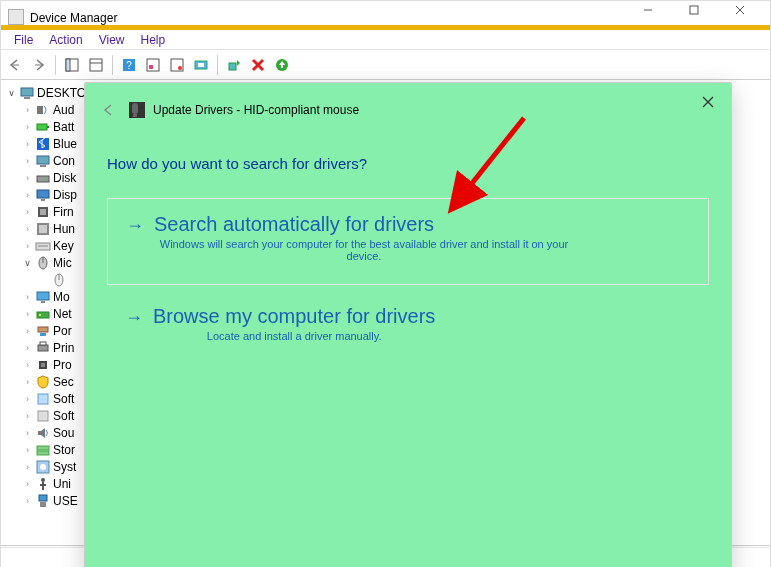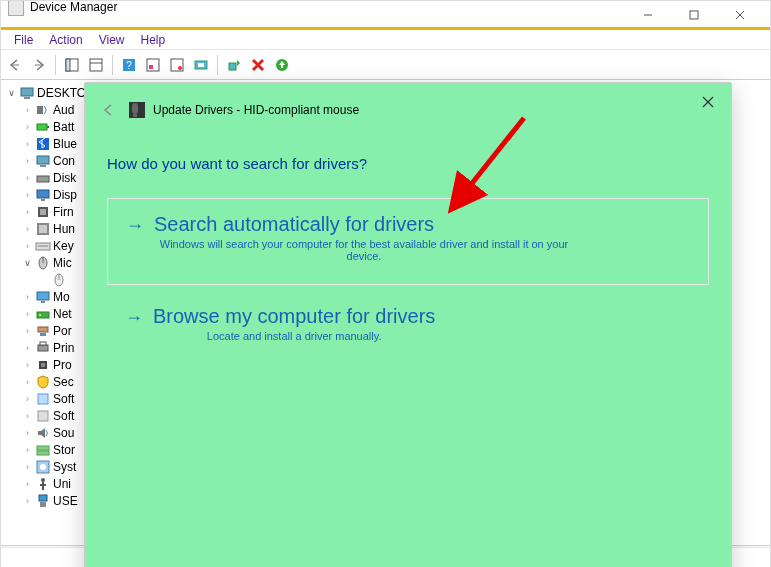--- a/index.html
+++ b/index.html
@@ -1,19 +1,19 @@
 <!DOCTYPE html>
 <html><head>
 <meta charset="utf-8">
 <style>
   * { box-sizing: border-box; font-family: "Segoe UI", Tahoma, sans-serif; }
   body { margin: 0; background: #fff; width: 771px; height: 567px; overflow: hidden; position: relative; }
 
   
-  .titlebar { height: 30px; display: flex; align-items: flex-start; padding: 0 8px; border-bottom: 3px solid #eab308; }
+  .titlebar { height: 30px; display: flex; align-items: flex-end; padding: 0 8px; border-bottom: 5px solid #eab308; }
   .titlebar .app-icon { width: 16px; height: 16px; margin-right: 6px; background: #e8e8e8; border: 1px solid #aaa; }
   .titlebar .title { font-size: 12px; color: #000; flex: 1; }
   .titlebar .sys-btn { width: 46px; height: 30px; display: flex; align-items: center; justify-content: center; color: #666; }
   .titlebar .sys-btn svg { width: 10px; height: 10px; }
 
   
   .menubar { height: 20px; display: flex; align-items: center; padding: 0 6px; border-bottom: 1px solid #e5e5e5; }
   .menubar span { font-size: 12px; color: #4c1d95; padding: 2px 8px; }
 
   

